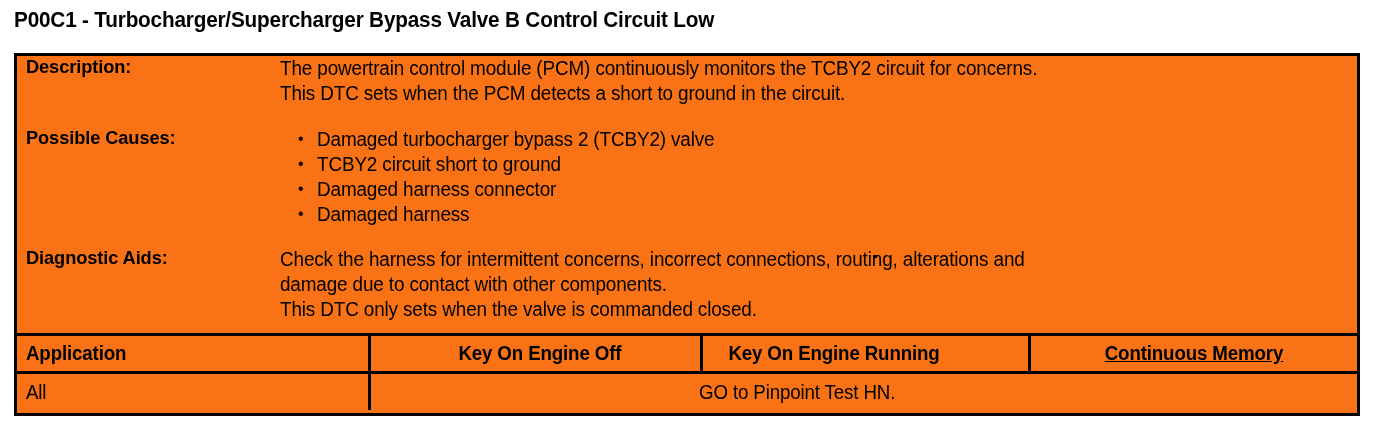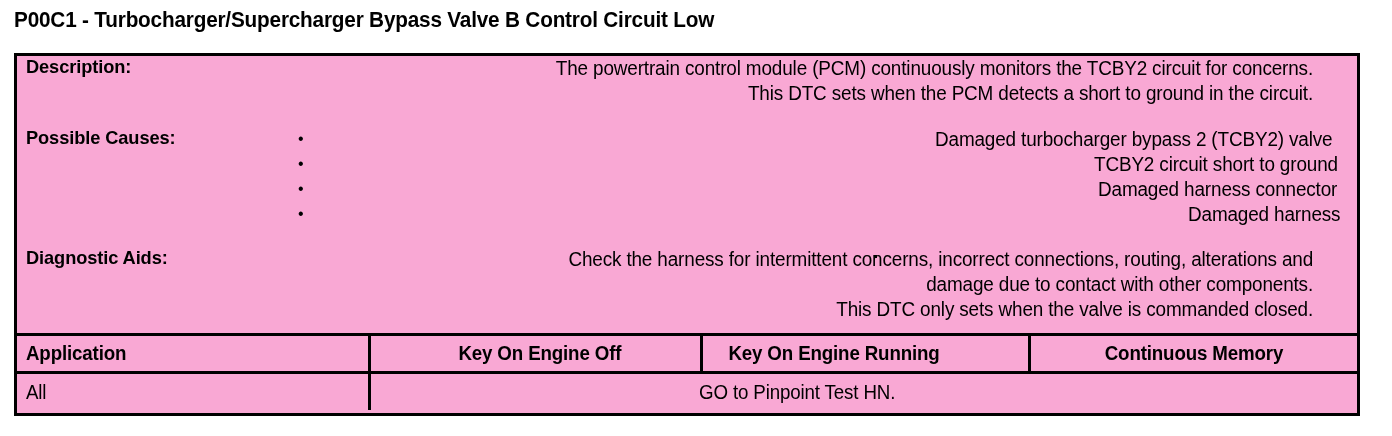--- a/index.html
+++ b/index.html
@@ -36,22 +36,21 @@
 
   
   .frame {
     position: absolute;
     left: 14px;
     top: 53px;
     width: 1346px;
     height: 363px;
     border: 3px solid #000000;
     box-sizing: border-box;
-    background: #f9a8d4;
-    text-align: right;
+    background: #f97316;
   }
 
   
   .info-section {
     position: absolute;
     left: 0;
     top: 0;
     right: 0;
     height: 280px;
   }
@@ -173,21 +172,21 @@
     top: 0;
     width: 3px;
     height: 100%;
     background: #000000;
   }
 
   
   .col-app   { left: 0px;    width: 351px; }
   .col-koeo  { left: 375px;  width: 295px; }
   .col-koer  { left: 686px;  width: 262px; }
-  .col-mem   { left: 1014px; width: 326px; }
+  .col-mem   { left: 1014px; width: 326px; text-decoration: underline; }
   .div-1 { left: 351px; }
   .div-2 { left: 683px; }
   .div-3 { left: 1011px; }
   .col-merged { left: 354px; width: 852px; }
 
   
   .speck {
     position: absolute;
     left: 857px;
     top: 199px;

